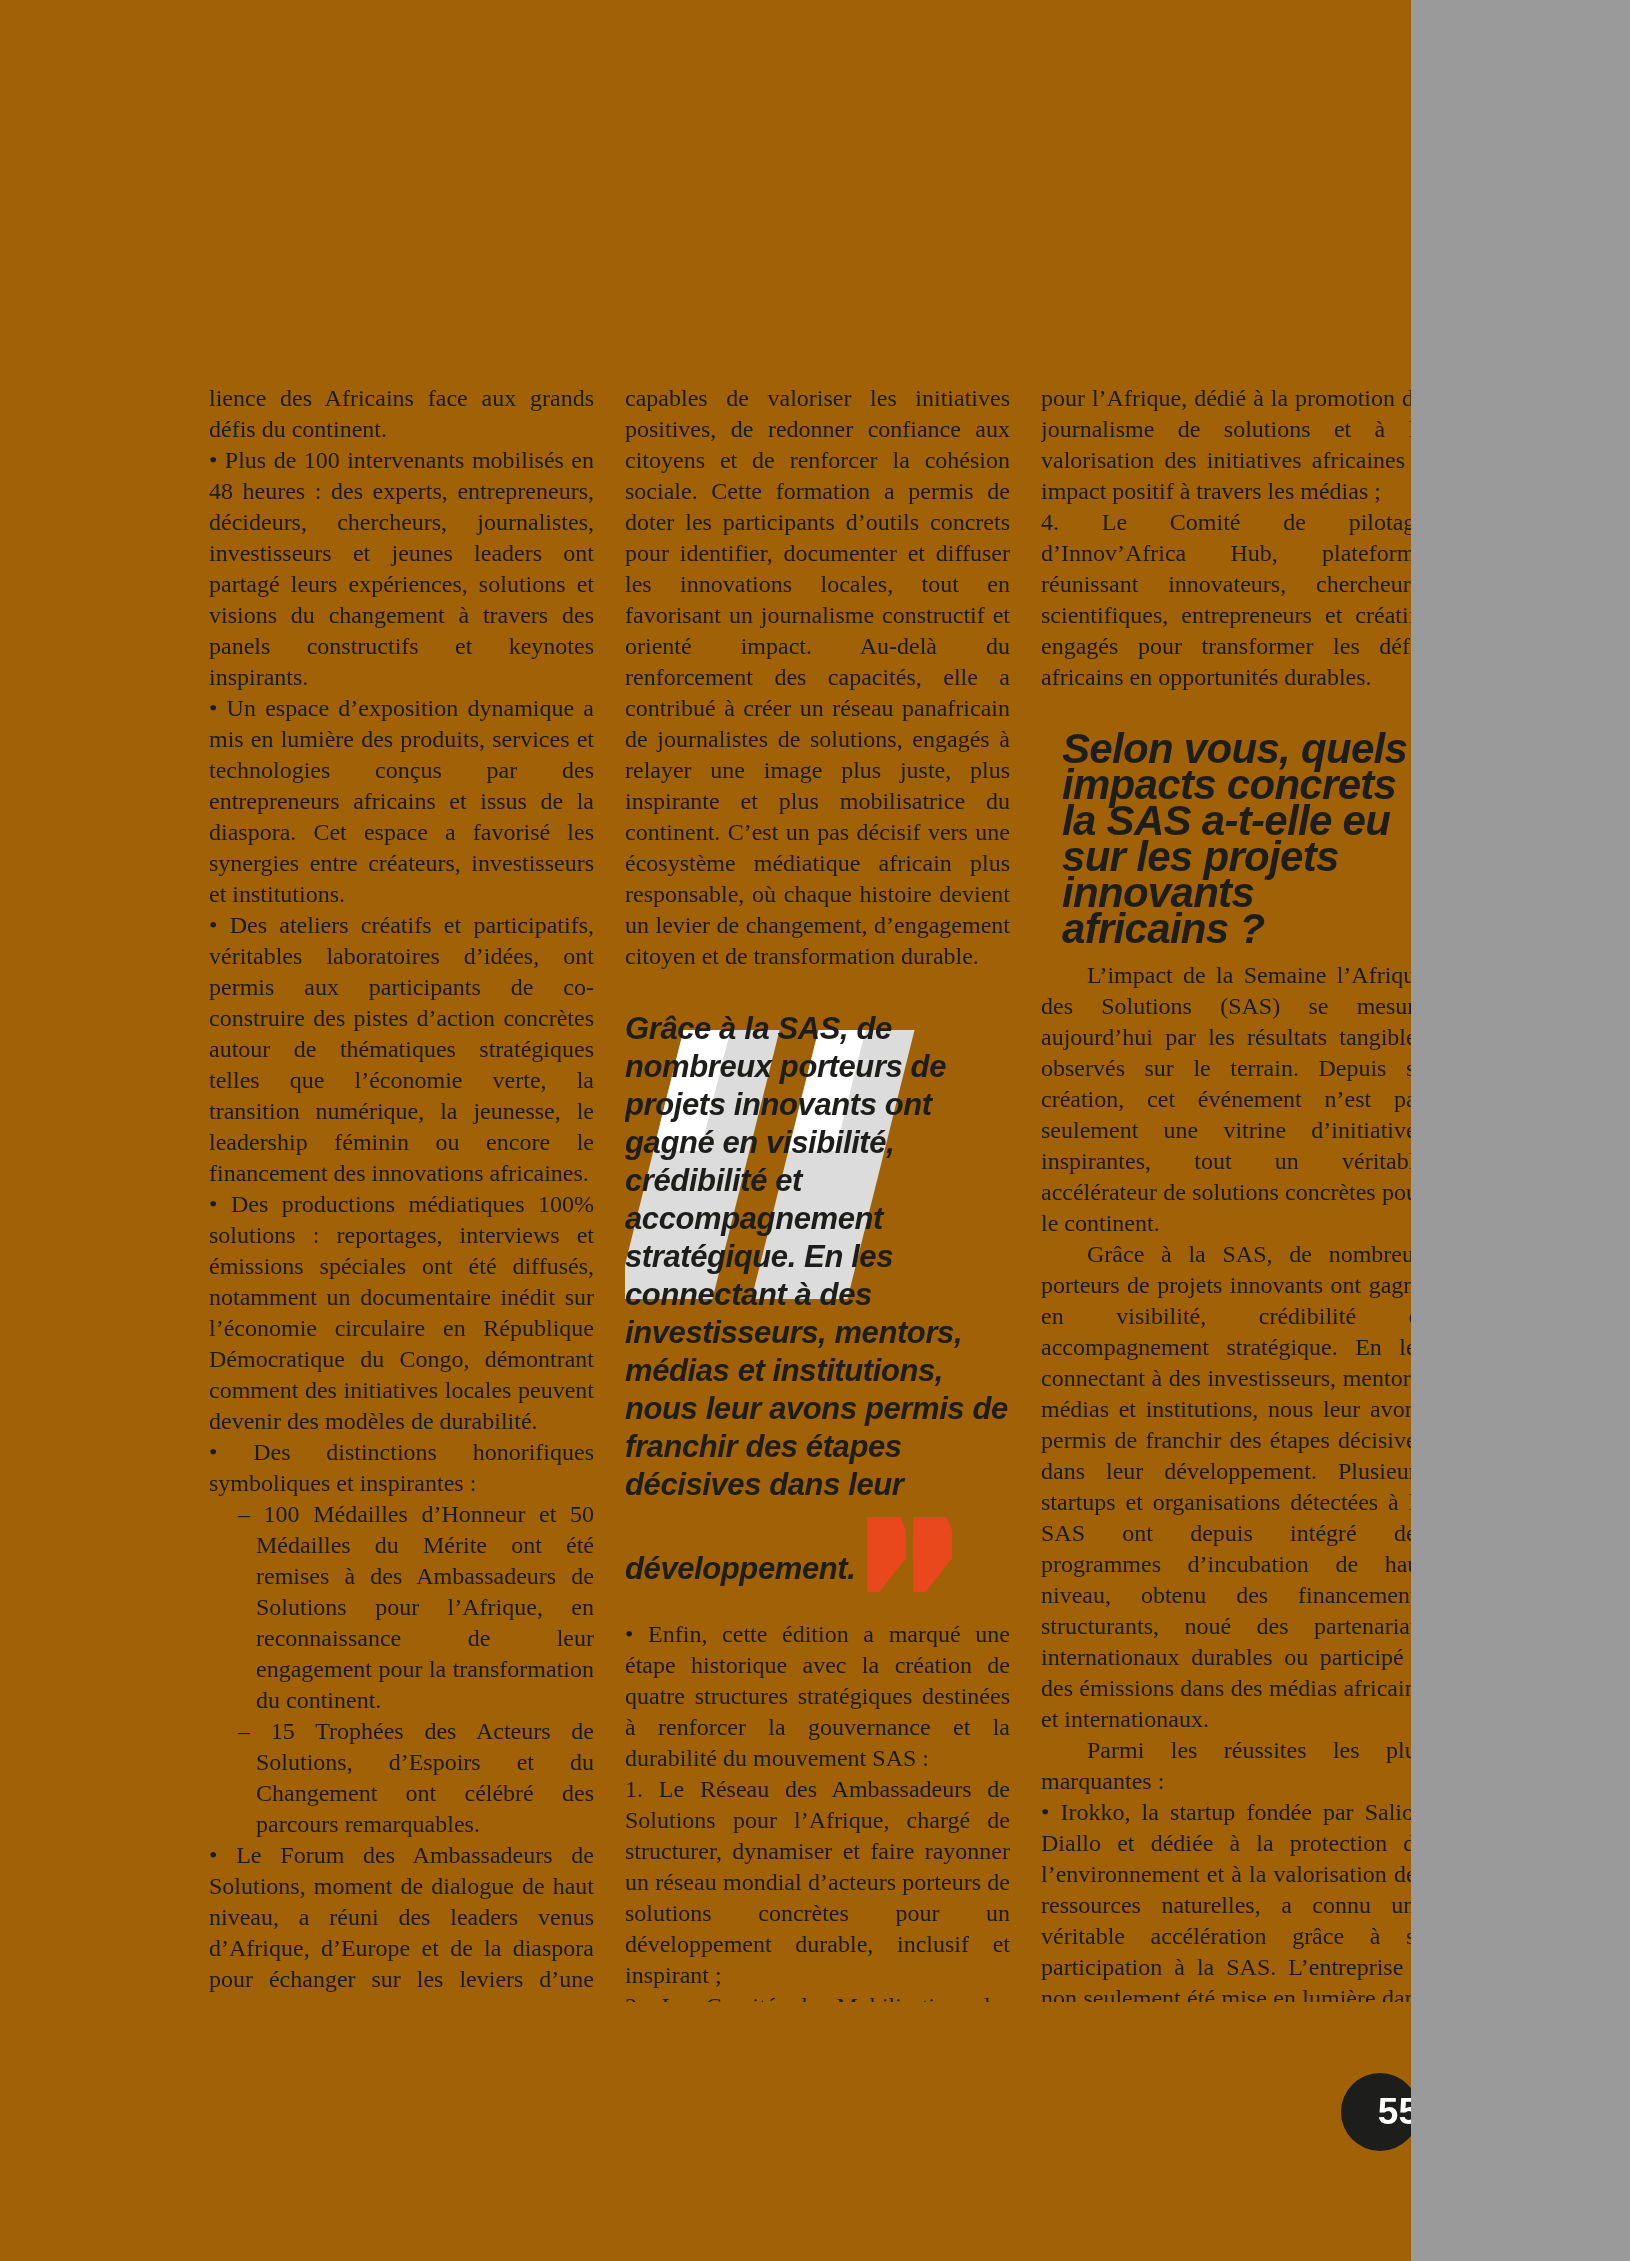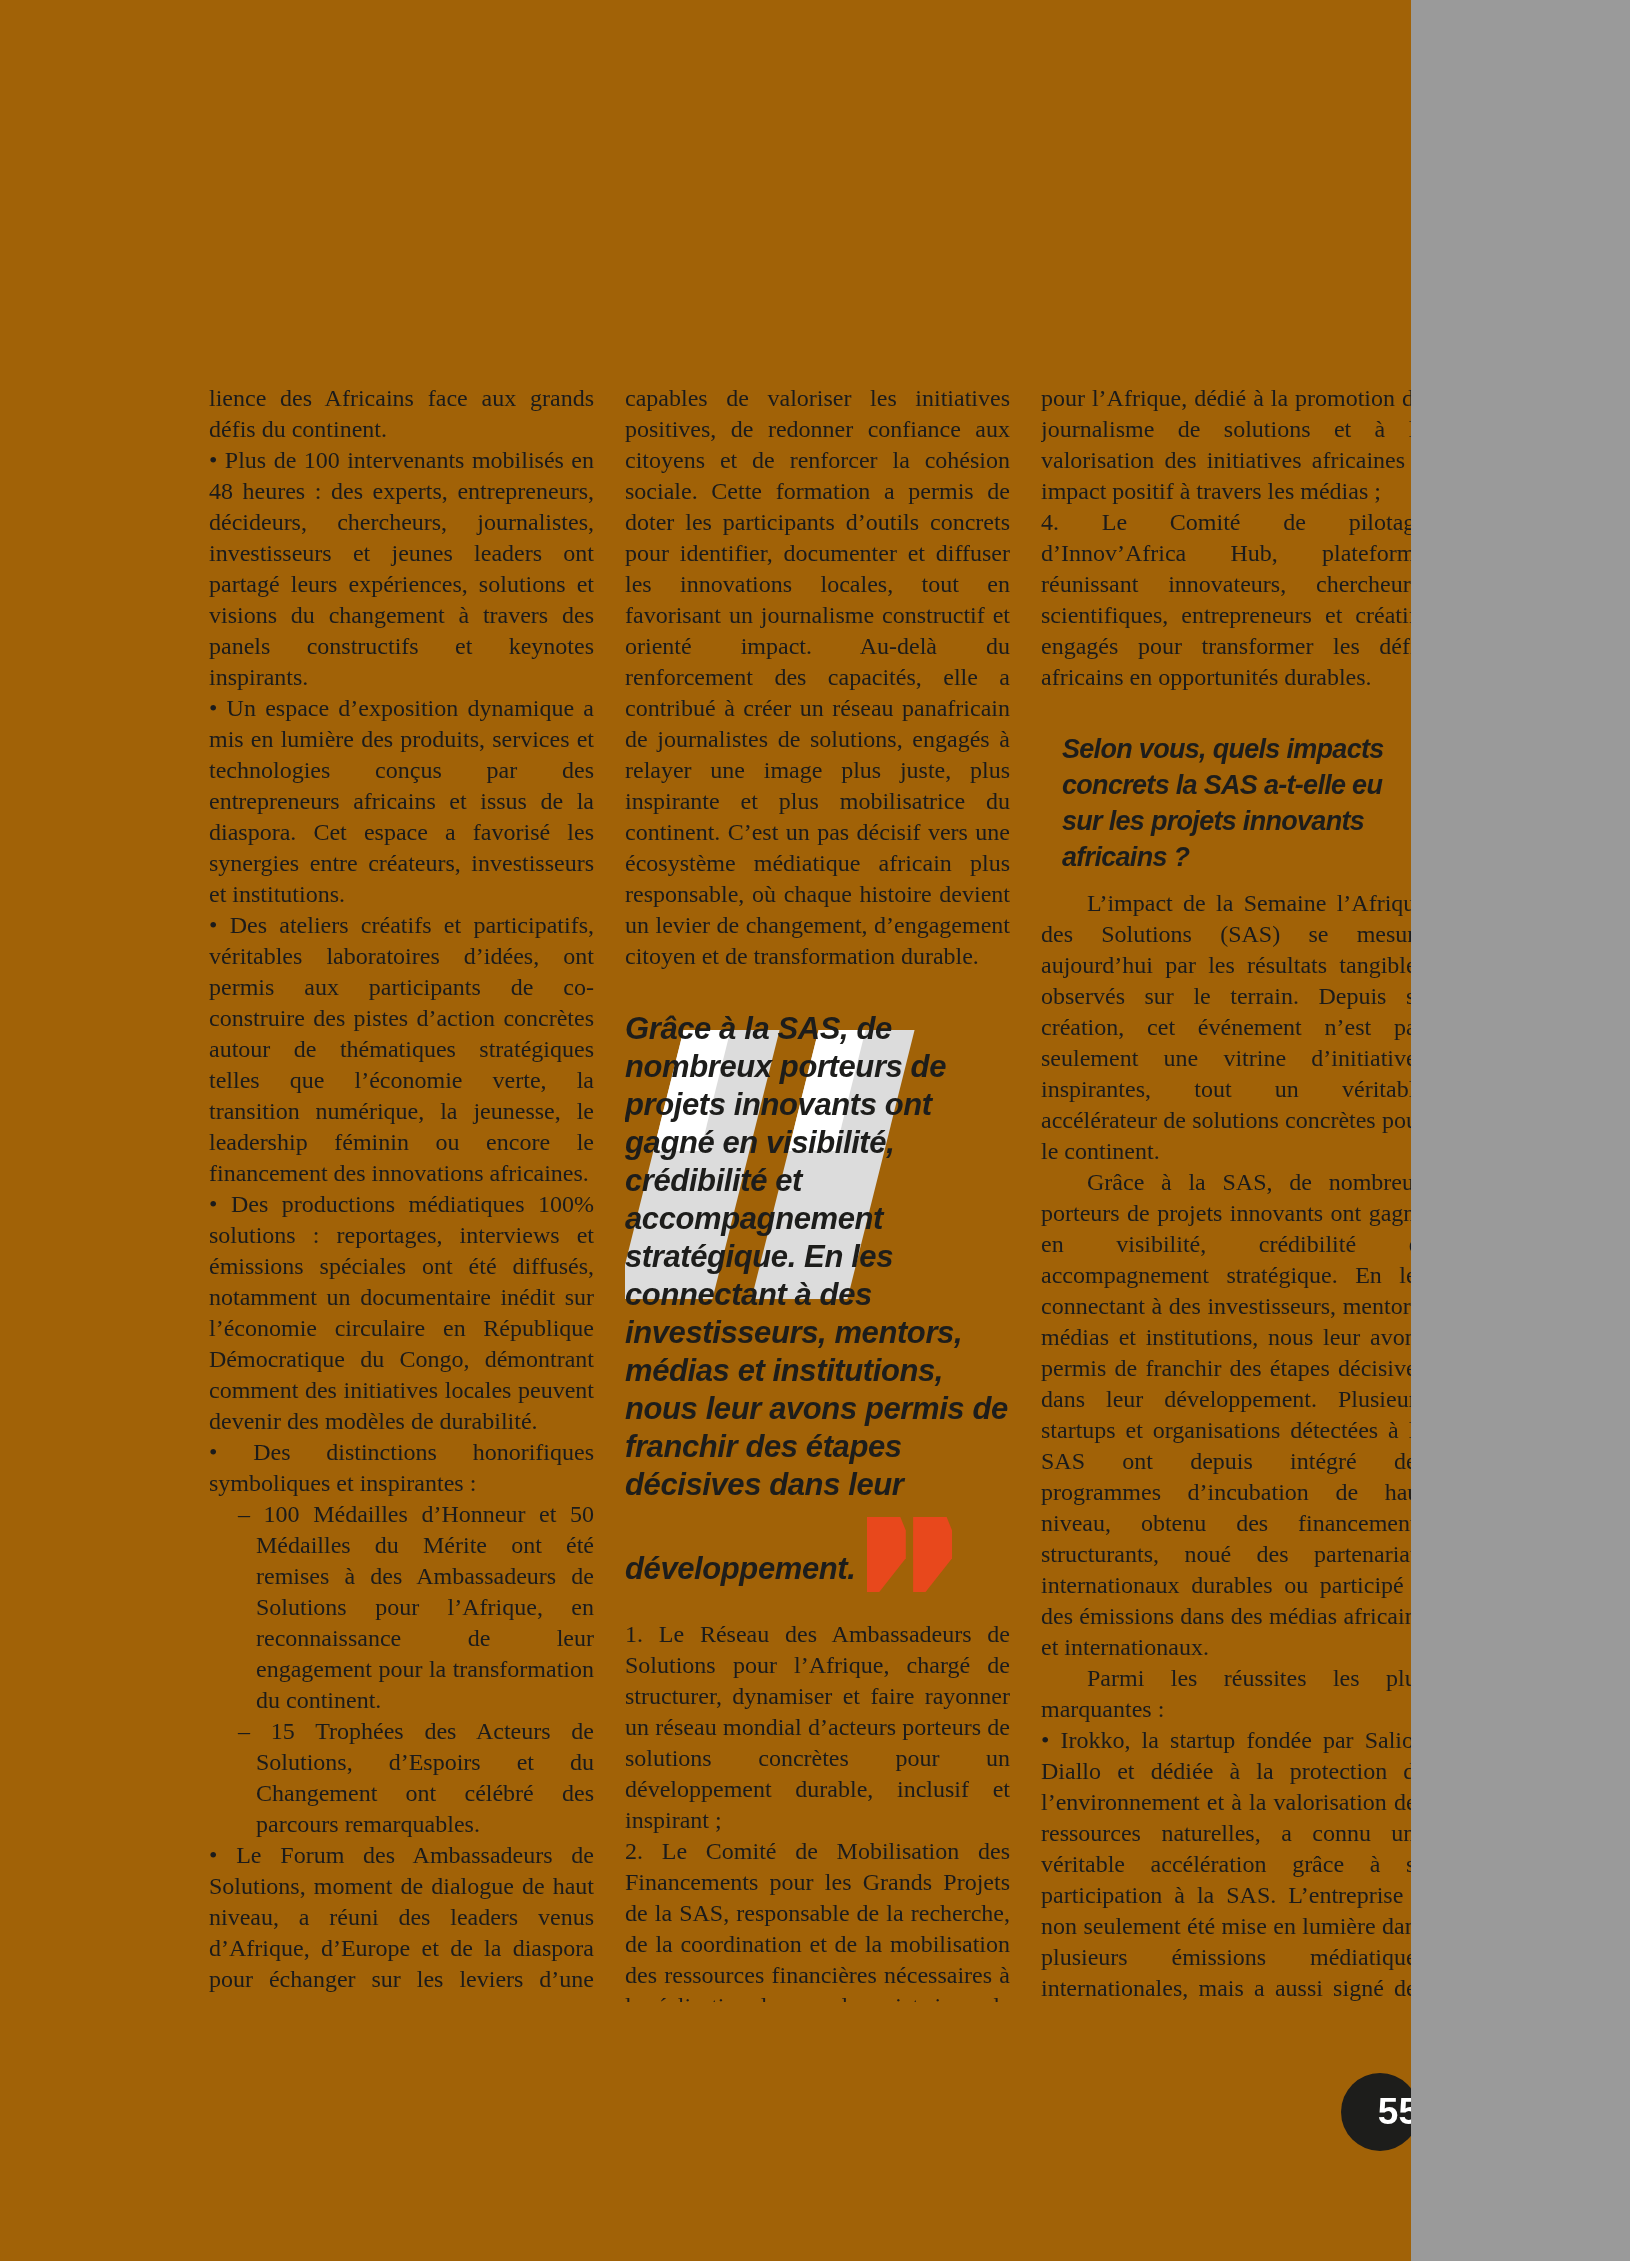--- a/index.html
+++ b/index.html
@@ -77,21 +77,21 @@
     clip-path:polygon(0 0,86% 0,100% 18%,100% 55%,32% 100%,0 100%);
     margin-right:7.3px;
   }
   
   .subhead{
     margin:38px 0 13px 0;
     padding-left:21px;
     font-family:"Liberation Sans", sans-serif;
     font-style:italic;
     font-weight:800;
-    font-size:27px;
+    font-size:42px;
     line-height:36px;
     letter-spacing:-0.7px;
     color:#1d1d1b;
     text-align:left;
   }
   
   .folio{
     position:absolute;
     left:1341px;top:2073px;
     width:78px;height:78px;
@@ -118,20 +118,21 @@
       <p class="dash">– 100 Médailles d’Honneur et 50 Médailles du Mérite ont été remises à des Ambassadeurs de Solutions pour l’Afrique, en reconnaissance de leur engagement pour la transformation du continent.</p>
       <p class="dash">– 15 Trophées des Acteurs de Solutions, d’Espoirs et du Changement ont célébré des parcours remarquables.</p>
       <p class="plain">• Le Forum des Ambassadeurs de Solutions, moment de dialogue de haut niveau, a réuni des leaders venus d’Afrique, d’Europe et de la diaspora pour échanger sur les leviers d’une coopération plus intelligente, équitable et durable entre les peuples et les continents.</p>
     </div>
   <div class="col col-1">
       <p class="plain">capables de valoriser les initiatives positives, de redonner confiance aux citoyens et de renforcer la cohésion sociale. Cette formation a permis de doter les participants d’outils concrets pour identifier, documenter et diffuser les innovations locales, tout en favorisant un journalisme constructif et orienté impact. Au-delà du renforcement des capacités, elle a contribué à créer un réseau panafricain de journalistes de solutions, engagés à relayer une image plus juste, plus inspirante et plus mobilisatrice du continent. C’est un pas décisif vers une écosystème médiatique africain plus responsable, où chaque histoire devient un levier de changement, d’engagement citoyen et de transformation durable.</p>
       <div class="pullquote"><span class="openquote">
           <i class="q1"></i>
           <i class="q2"></i>
         </span><span class="pq-text">Grâce à la SAS, de nombreux porteurs de projets innovants ont gagné en visibilité, crédibilité et accompagnement stratégique. En les connectant à des investisseurs, mentors, médias et institutions, nous leur avons permis de franchir des étapes décisives dans leur développement.</span><span class="closequote"><i></i><i></i></span></div>
+      <p class="plain">• Enfin, cette édition a marqué une étape historique avec la création de quatre structures stratégiques destinées à renforcer la gouvernance et la durabilité du mouvement SAS :</p>
       <p class="plain">1. Le Réseau des Ambassadeurs de Solutions pour l’Afrique, chargé de structurer, dynamiser et faire rayonner un réseau mondial d’acteurs porteurs de solutions concrètes pour un développement durable, inclusif et inspirant ;</p>
       <p class="plain">2. Le Comité de Mobilisation des Financements pour les Grands Projets de la SAS, responsable de la recherche, de la coordination et de la mobilisation des ressources financières nécessaires à la réalisation des grands projets issus de la SAS ;</p>
     </div>
   <div class="col col-2">
       <p class="plain">pour l’Afrique, dédié à la promotion du journalisme de solutions et à la valorisation des initiatives africaines à impact positif à travers les médias ;</p>
       <p class="plain">4. Le Comité de pilotage d’Innov’Africa Hub, plateforme réunissant innovateurs, chercheurs, scientifiques, entrepreneurs et créatifs engagés pour transformer les défis africains en opportunités durables.</p>
       <div class="subhead">Selon vous, quels impacts concrets la SAS a-t-elle eu sur les projets innovants africains ?</div>
       <p class="indent">L’impact de la Semaine l’Afrique des Solutions (SAS) se mesure aujourd’hui par les résultats tangibles observés sur le terrain. Depuis sa création, cet événement n’est pas seulement une vitrine d’initiatives inspirantes, tout un véritable accélérateur de solutions concrètes pour le continent.</p>
       <p class="indent">Grâce à la SAS, de nombreux porteurs de projets innovants ont gagné en visibilité, crédibilité et accompagnement stratégique. En les connectant à des investisseurs, mentors, médias et institutions, nous leur avons permis de franchir des étapes décisives dans leur développement. Plusieurs startups et organisations détectées à la SAS ont depuis intégré des programmes d’incubation de haut niveau, obtenu des financements structurants, noué des partenariats internationaux durables ou participé à des émissions dans des médias africains et internationaux.</p>
       <p class="indent">Parmi les réussites les plus marquantes :</p>

